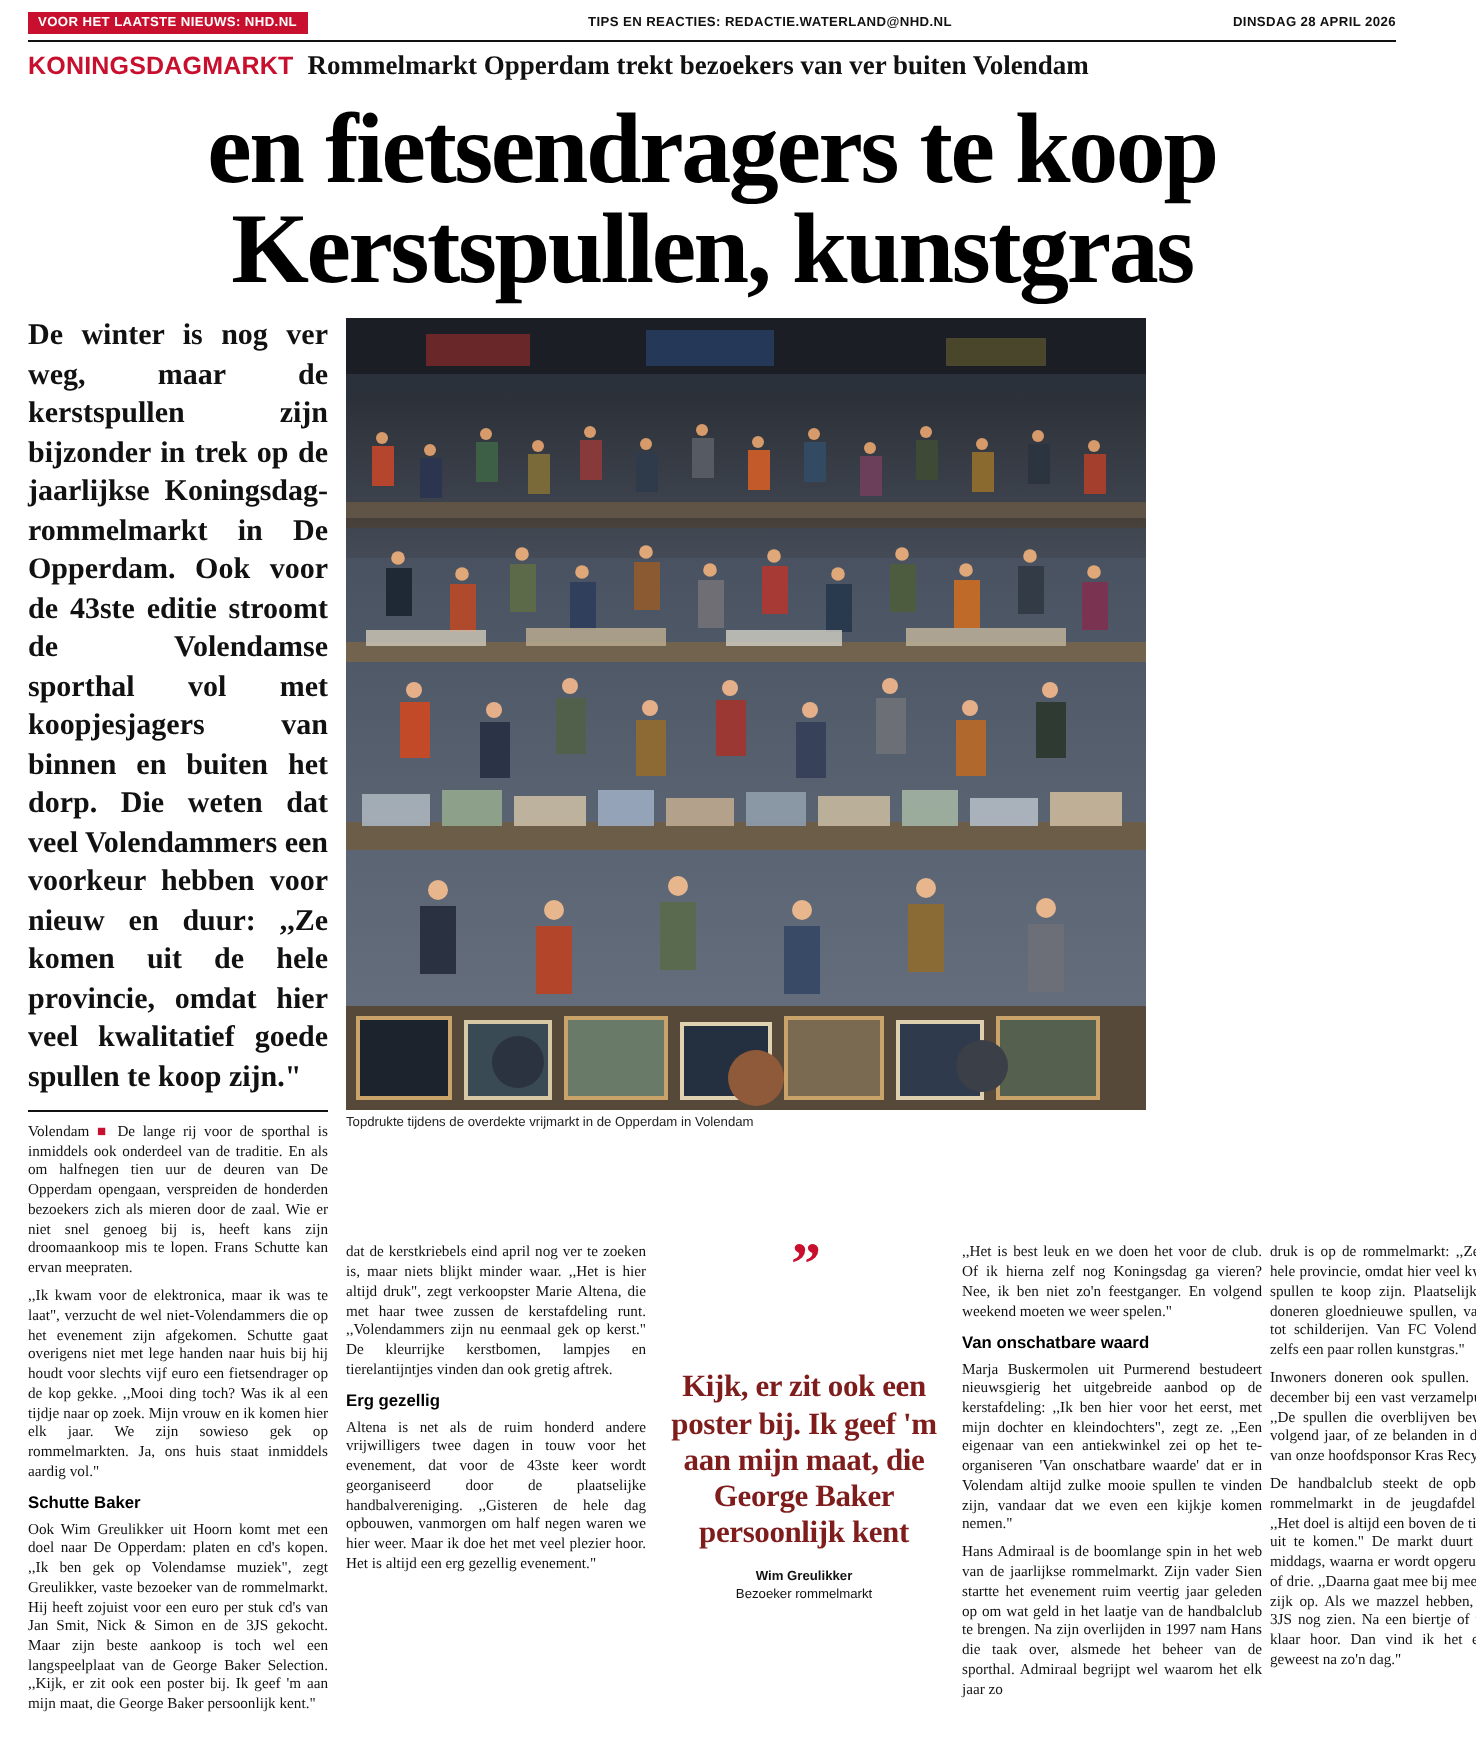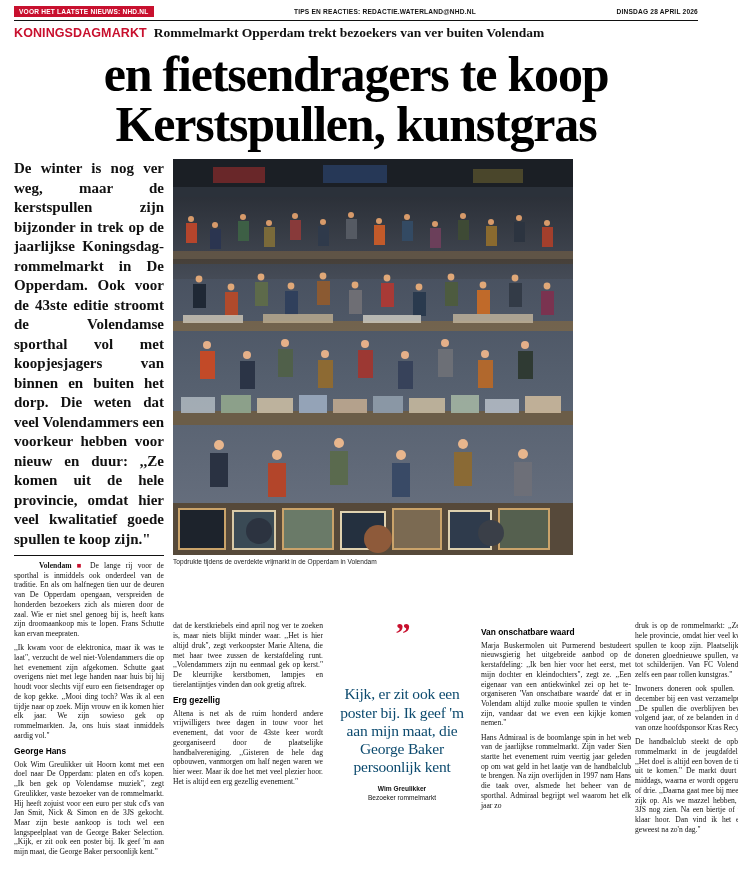--- a/index.html
+++ b/index.html
@@ -185,22 +185,21 @@
   .bodytext {
     font-family: "Liberation Serif", serif;
     font-size: 7.6px;
     line-height: 1.28;
     text-align: justify;
     color: #111;
     hyphens: auto;
   }
   .bodytext p { margin: 0 0 4.5px 0; }
   .lead-tag {
-    font-weight: bold;
-    margin-left: 25px;
+    font-weight: normal;
   }
   .bullet-red {
     color: #c8102e;
     font-weight: bold;
   }
   .subhead {
     font-family: Liberation Sans, sans-serif;
     font-weight: bold;
     font-size: 8.4px;
     margin: 6px 0 2.5px 0;
@@ -218,22 +217,22 @@
     font-size: 30px;
     font-weight: bold;
     line-height: .8;
     letter-spacing: -2px;
     margin-bottom: 4px;
   }
   .quote-text {
     font-family: "Liberation Serif", serif;
     font-size: 15.5px;
     line-height: 1.17;
-    font-weight: normal;
-    color: #0c4a6e;
+    font-weight: bold;
+    color: #7f1d1d;
     letter-spacing: -.2px;
     margin-top: 40px;
   }
   .quote-attrib {
     font-family: "Liberation Sans", sans-serif;
     font-size: 6.6px;
     font-weight: bold;
     margin-top: 9px;
     line-height: 1.35;
     color: #111;
@@ -262,21 +261,21 @@
   </div>
 
   <div class="body-grid">
     <div class="col-left">
       <div class="intro">De winter is nog ver weg, maar de kerstspullen zijn bijzonder in trek op de jaarlijkse Koningsdag-rommelmarkt in De Opperdam. Ook voor de 43ste editie stroomt de Volendamse sporthal vol met koopjesjagers van binnen en buiten het dorp. Die weten dat veel Volendammers een voorkeur hebben voor nieuw en duur: ,,Ze komen uit de hele provincie, omdat hier veel kwalitatief goede spullen te koop zijn."</div>
       <hr class="rule">
 
       <div class="bodytext">
         <p><span class="lead-tag">Volendam</span> <span class="bullet-red">■</span> <span>De lange rij voor de sporthal is inmiddels ook onderdeel van de traditie. En als om halfnegen tien uur de deuren van De Opperdam opengaan, verspreiden de honderden bezoekers zich als mieren door de zaal. Wie er niet snel genoeg bij is, heeft kans zijn droomaankoop mis te lopen. Frans Schutte kan ervan meepraten.</span></p>
         <p>,,Ik kwam voor de elektronica, maar ik was te laat", verzucht de wel niet-Volendammers die op het evenement zijn afgekomen. Schutte gaat overigens niet met lege handen naar huis bij hij houdt voor slechts vijf euro een fietsendrager op de kop gekke. ,,Mooi ding toch? Was ik al een tijdje naar op zoek. Mijn vrouw en ik komen hier elk jaar. We zijn sowieso gek op rommelmarkten. Ja, ons huis staat inmiddels aardig vol."</p>
-        <div class="subhead">George Hans</div>
+        <div class="subhead">Schutte Baker</div>
         <p>Ook Wim Greulikker uit Hoorn komt met een doel naar De Opperdam: platen en cd's kopen. ,,Ik ben gek op Volendamse muziek", zegt Greulikker, vaste bezoeker van de rommelmarkt. Hij heeft zojuist voor een euro per stuk cd's van Jan Smit, Nick &amp; Simon en de 3JS gekocht. Maar zijn beste aankoop is toch wel een langspeelplaat van de George Baker Selection. ,,Kijk, er zit ook een poster bij. Ik geef 'm aan mijn maat, die George Baker persoonlijk kent."</p>
       </div>
     </div>
 
     <div class="col-photo photo-wrap">
       <svg class="photo" viewBox="0 0 400 396" preserveAspectRatio="none">
         <defs>
           <linearGradient id="floorG" x1="0" y1="0" x2="0" y2="1">
             <stop offset="0%" stop-color="#3b4250"></stop>
             <stop offset="55%" stop-color="#555f6e"></stop>
@@ -459,20 +458,21 @@
       <div class="quote-mark">”</div>
       <div class="quote-text">Kijk, er zit ook een poster bij. Ik geef 'm aan mijn maat, die George Baker persoonlijk kent</div>
       <div class="quote-attrib">
         <div>Wim Greulikker</div>
         <div class="role">Bezoeker rommelmarkt</div>
       </div>
     </div>
 
     <div class="colw">
       <div class="bodytext">
+        <p>,,Het is best leuk en we doen het voor de club. Of ik hierna zelf nog Koningsdag ga vieren? Nee, ik ben niet zo'n feestganger. En volgend weekend moeten we weer spelen."</p>
         <div class="subhead">Van onschatbare waard</div>
         <p>Marja Buskermolen uit Purmerend bestudeert nieuwsgierig het uitgebreide aanbod op de kerstafdeling: ,,Ik ben hier voor het eerst, met mijn dochter en kleindochters", zegt ze. ,,Een eigenaar van een antiekwinkel zei op het te-organiseren 'Van onschatbare waarde' dat er in Volendam altijd zulke mooie spullen te vinden zijn, vandaar dat we even een kijkje komen nemen."</p>
         <p>Hans Admiraal is de boomlange spin in het web van de jaarlijkse rommelmarkt. Zijn vader Sien startte het evenement ruim veertig jaar geleden op om wat geld in het laatje van de handbalclub te brengen. Na zijn overlijden in 1997 nam Hans die taak over, alsmede het beheer van de sporthal. Admiraal begrijpt wel waarom het elk jaar zo</p>
       </div>
     </div>
 
     <div class="colw">
       <div class="bodytext">
         <p>druk is op de rommelmarkt: ,,Ze komen uit de hele provincie, omdat hier veel kwalitatief goede spullen te koop zijn. Plaatselijke ondernemers doneren gloednieuwe spullen, van winterwafels tot schilderijen. Van FC Volendam kregen we zelfs een paar rollen kunstgras."</p>
         <p>Inwoners doneren ook spullen. Dat kan vanaf december bij een vast verzamelpunt in het dorp. ,,De spullen die overblijven bewaren we voor volgend jaar, of ze belanden in de grote bakken van onze hoofdsponsor Kras Recycling."</p>

